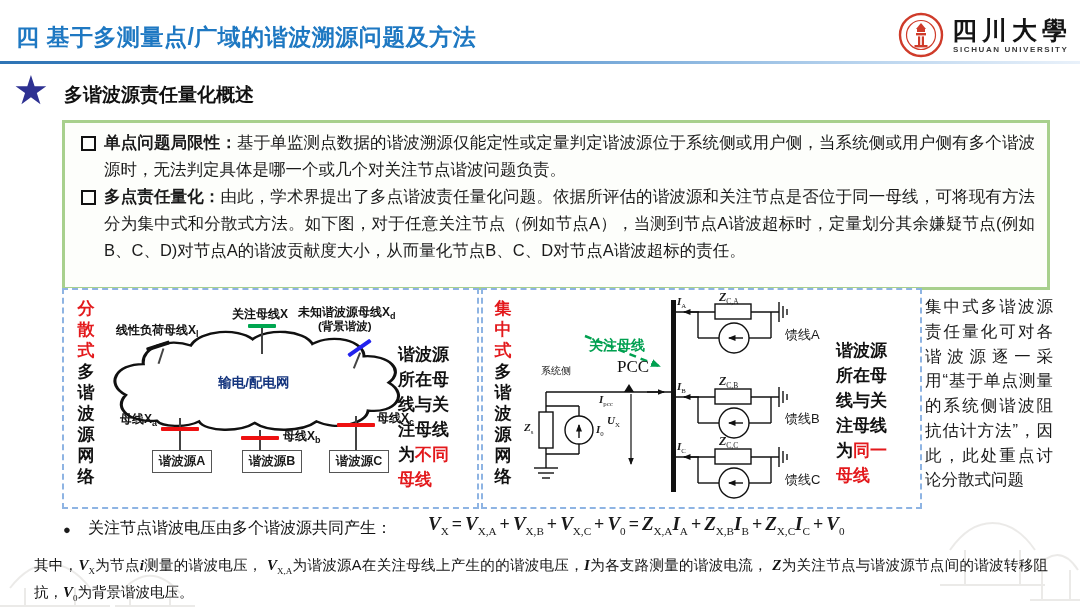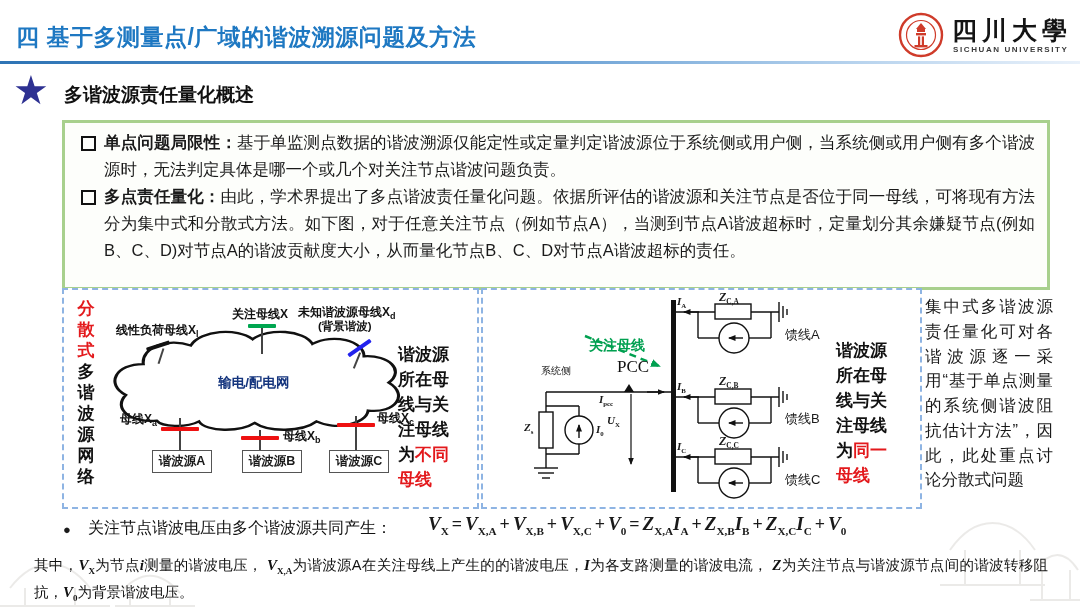--- a/index.html
+++ b/index.html
@@ -35,21 +35,21 @@
   
   .dlab{font-size:12px;font-weight:bold;color:#111;white-space:nowrap;}
   .dlab sub{font-size:9px;}
   .tick{position:absolute;height:4px;border-radius:1px;}
   .thin{position:absolute;background:#444;}
   .srcbox{position:absolute;width:58px;height:21px;border:1.5px solid #555;background:#fff;
           font-size:12.5px;font-weight:bold;text-align:center;line-height:21px;}
   .cloudtxt{font-size:13.5px;font-weight:bold;color:#15357e;text-align:center;}
 
   .mvar{font-family:"Liberation Serif","DejaVu Serif",serif;font-style:italic;font-weight:bold;}
-  sub.msub{font-family:"Liberation Serif",serif;font-size:.62em;font-style:normal;font-weight:bold;}
+  sub.msub{font-family:"Liberation Serif",serif;font-size:.62em;font-style:normal;font-weight:normal;}
   .mop{font-family:"Liberation Serif",serif;font-weight:bold;margin:0 3px;}
   .clab{font-size:11px;white-space:nowrap;}
   .pcc{font-family:"Liberation Serif",serif;font-size:17px;color:#111;}
   .greenlab{font-size:14px;font-weight:bold;color:#00a050;margin-top:29px;}
 
   
   .eq-bullet{left:63px;top:522px;font-size:13px;}
   .eq-label{left:88px;top:518px;font-size:16px;color:#111;}
   .formula{left:428px;top:513px;font-size:18px;}
   .formula .mvar{font-size:19px;}
@@ -135,20 +135,23 @@
     <div class="tick" style="left:273px;top:133px;width:38px;background:#ee1111"></div>
     <div class="abs dlab" style="left:313px;top:120px"><span>母线X</span><sub>c</sub></div>
     <div class="srcbox" style="left:265px;top:160px">谐波源C</div>
 
     <div class="abs concl" style="left:334px;top:52px">
       <span>谐波源所在母线与关注母线为</span><span class="red">不同母线</span>
     </div>
   </div>
 
   <div class="abs panel rpanel">
+    <div class="abs vcol" style="left:10px;top:8px">
+      <span class="red">集中式</span><span>多谐波源网络</span>
+    </div>
 
     <svg class="abs" style="left:40px;top:4px" width="340" height="214" viewBox="0 0 340 214">
       <defs>
         <marker id="ah" markerWidth="9" markerHeight="8" refX="6.5" refY="3" orient="auto" markerUnits="userSpaceOnUse">
           <path d="M0,0 L7.5,3 L0,6 Z" fill="#111"></path>
         </marker>
         <marker id="gah" markerWidth="12" markerHeight="10" refX="8" refY="4" orient="auto" markerUnits="userSpaceOnUse">
           <path d="M0,0 L10,4 L0,8 Z" fill="#00a050"></path>
         </marker>
       </defs>

